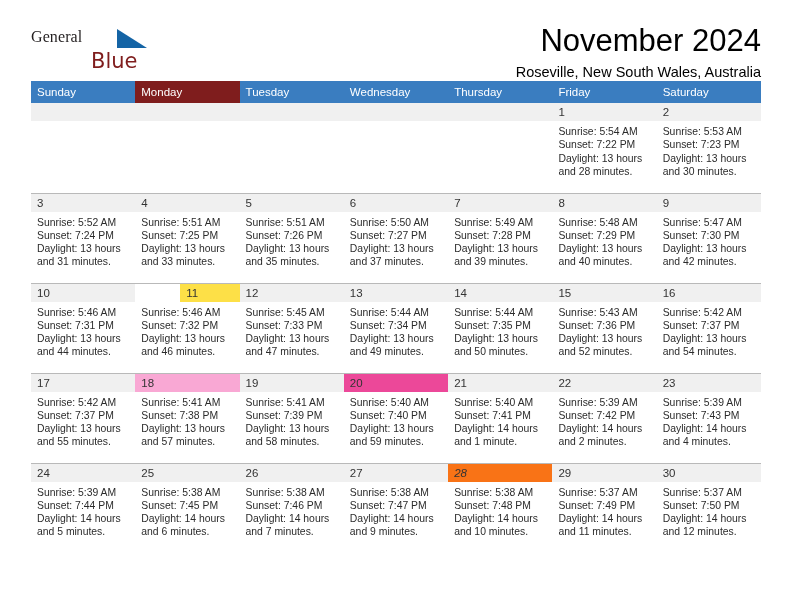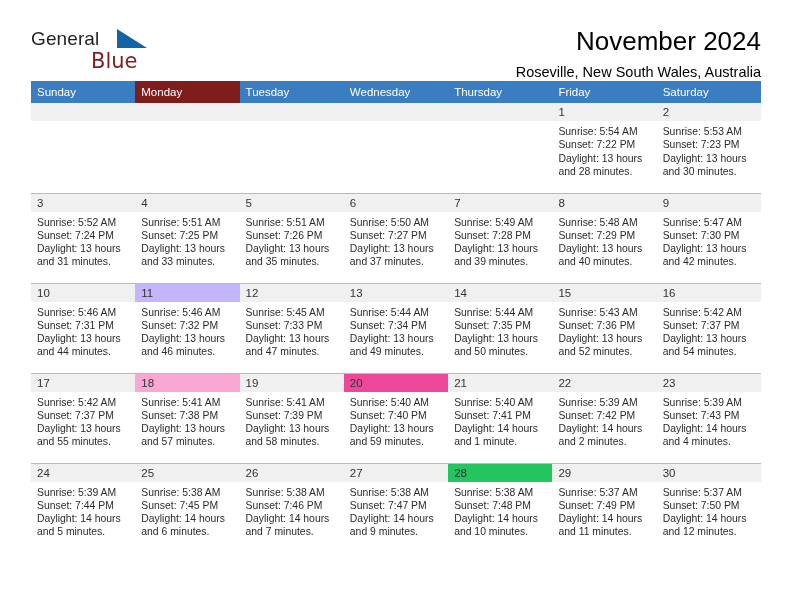--- a/index.html
+++ b/index.html
@@ -34,24 +34,24 @@
   .logo {
     position: relative;
     width: 120px;
     height: 52px;
     flex: none;
   }
   .logo-general {
     position: absolute;
     left: 0;
     top: 2px;
-    font-size: 19px;
+    font-size: 16px;
     letter-spacing: .1px;
     color: #231f20;
-    font-family: Liberation Sans, sans-serif;
+    font-family: Liberation Serif, serif;
   }
   .logo-blue {
     position: absolute;
     left: 60px;
     top: 23px;
     font-size: 21px;
     color: #7f1d1d;
     font-family: "DejaVu Sans", sans-serif;
   }
   .logo-triangle {
@@ -61,21 +61,21 @@
     width: 0;
     height: 0;
     border-left: 30px solid #1464a5;
     border-top: 19px solid transparent;
   }
   .titles {
     text-align: right;
     flex: none;
   }
   .month-title {
-    font-size: 26px;
+    font-size: 31px;
     font-weight: normal;
     color: #000000;
     line-height: 30px;
     white-space: nowrap;
   }
   .location {
     font-size: 14.5px;
     color: #000000;
     line-height: 20px;
     margin-top: 6px;
@@ -283,21 +283,21 @@
         <tr class="week">
           <td style="border-top-color: rgb(185, 185, 185);">
             <div class="daynum" style="background: rgb(240, 240, 240);">10</div>
             <div class="cell-body">
               <div>Sunrise: 5:46 AM</div>
               <div>Sunset: 7:31 PM</div>
               <div>Daylight: 13 hours and 44 minutes.</div>
             </div>
           </td>
           <td style="border-top-color: rgb(185, 185, 185);">
-            <div class="daynum" style="background: #c4b5fd;">11</div>
+            <div class="daynum" style="background: #fde047; margin-left: 45px;">11</div>
             <div class="cell-body">
               <div>Sunrise: 5:46 AM</div>
               <div>Sunset: 7:32 PM</div>
               <div>Daylight: 13 hours and 46 minutes.</div>
             </div>
           </td>
           <td style="border-top-color: rgb(185, 185, 185);">
             <div class="daynum" style="background: rgb(240, 240, 240);">12</div>
             <div class="cell-body">
               <div>Sunrise: 5:45 AM</div>
@@ -423,21 +423,21 @@
           </td>
           <td style="border-top-color: rgb(185, 185, 185);">
             <div class="daynum" style="background: rgb(240, 240, 240);">27</div>
             <div class="cell-body">
               <div>Sunrise: 5:38 AM</div>
               <div>Sunset: 7:47 PM</div>
               <div>Daylight: 14 hours and 9 minutes.</div>
             </div>
           </td>
           <td style="border-top-color: rgb(185, 185, 185);">
-            <div class="daynum" style="background: #22c55e;">28</div>
+            <div class="daynum" style="background: #f97316; font-style: italic;">28</div>
             <div class="cell-body">
               <div>Sunrise: 5:38 AM</div>
               <div>Sunset: 7:48 PM</div>
               <div>Daylight: 14 hours and 10 minutes.</div>
             </div>
           </td>
           <td style="border-top-color: rgb(185, 185, 185);">
             <div class="daynum" style="background: rgb(240, 240, 240);">29</div>
             <div class="cell-body">
               <div>Sunrise: 5:37 AM</div>

